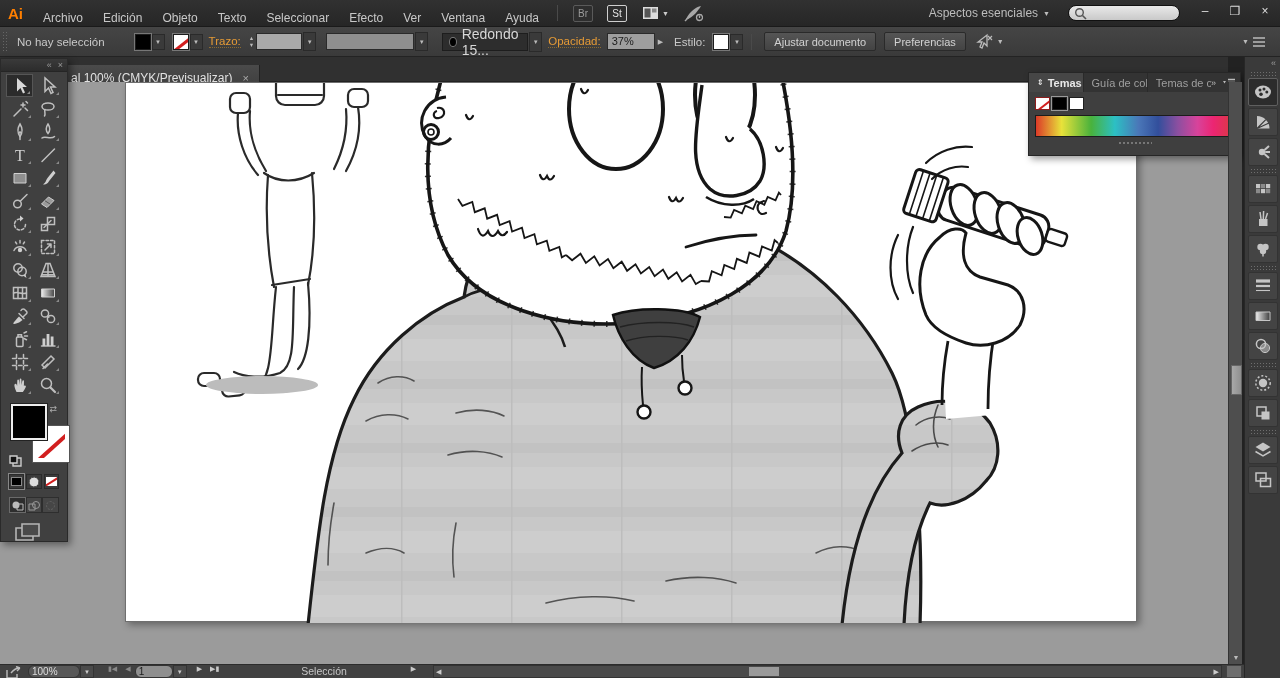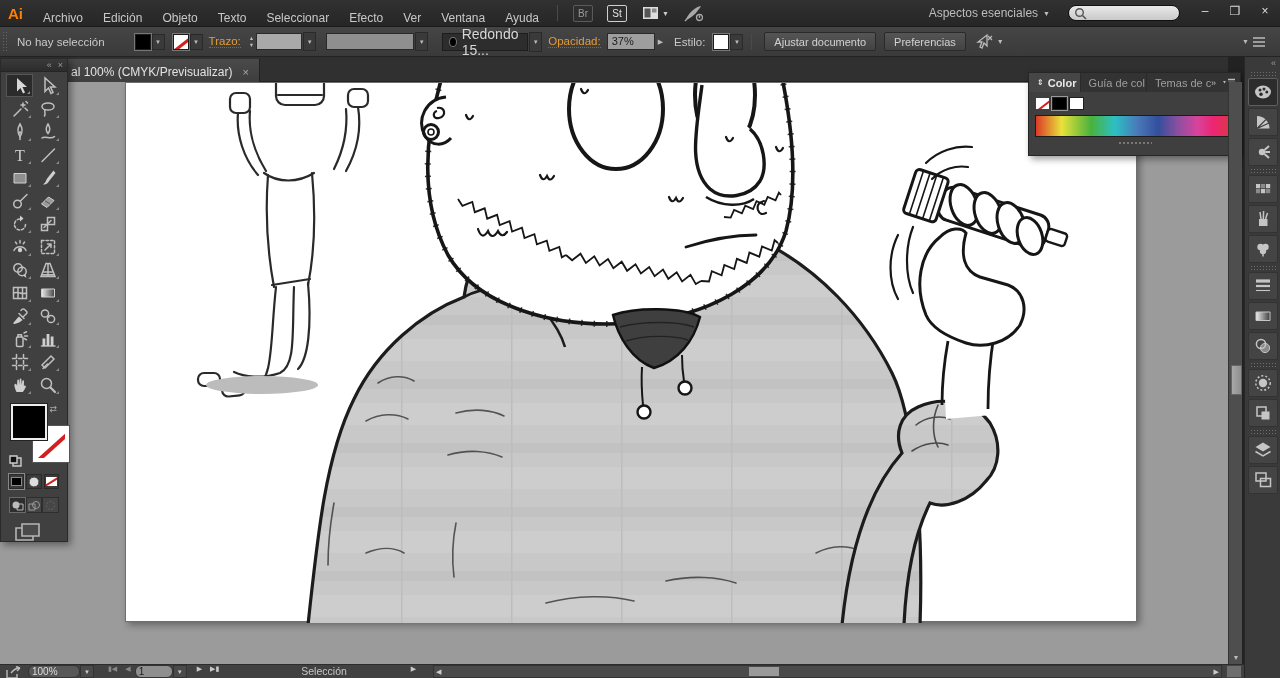--- a/index.html
+++ b/index.html
@@ -30,21 +30,21 @@
   .swatch.white { background:#fff; }
   .dd-arrow { width:13px; height:16px; font-size:6px; color:#bbb; display:flex; align-items:center; justify-content:center; background:#3a3a3a; border:1px solid #2a2a2a; margin-left:1px; }
   .cb-field { height:17px; background:#9a9a9a; border:1px solid #2a2a2a; color:#1d1d1d; font-size:11px; padding:1px 4px; }
   .stepper { display:flex; flex-direction:column; font-size:5.5px; color:#bbb; line-height:7px; margin:0 2px; }
   .combo-dark { height:18px; background:#2d2d2d; border:1px solid #1d1d1d; color:#d7d7d7; font-size:14px; display:flex; align-items:center; padding:0 6px; gap:5px; }
   .cb-btn { height:19px; background:linear-gradient(#555,#434343); border:1px solid #2a2a2a; border-radius:2px; color:#d2d2d2; font-size:11px; padding:0 9px; margin:0 4px; display:flex; align-items:center; }
   .tri-r { color:#bbb; font-size:7px; margin:0 3px; }
 
   
   #tabbar { left:0; top:57px; width:1228px; height:25px; background:#303030; border-bottom:1px solid #222; }
-  #doctab { position:absolute; left:60px; top:2px; height:25px; background:linear-gradient(#4a4a4a,#3d3d3d); border-right:1px solid #222; border-left:1px solid #222; display:flex; align-items:center; padding:0 10px; color:#e2e2e2; font-size:12px; gap:10px; }
+  #doctab { position:absolute; left:60px; top:8px; height:25px; background:linear-gradient(#4a4a4a,#3d3d3d); border-right:1px solid #222; border-left:1px solid #222; display:flex; align-items:center; padding:0 10px; color:#e2e2e2; font-size:12px; gap:10px; }
   #content { left:0; top:82px; width:1228px; height:582px; background:#9b9b9b; overflow:hidden; }
   #canvas { position:absolute; left:125px; top:0; width:1012px; height:540px; background:#fff; border:1px solid #6f6f6f; box-shadow:3px 3px 7px rgba(0,0,0,.35); }
   #canvas svg { display:block; }
 
   
   #toolbar { left:0; top:58px; width:68px; height:484px; background:#404040; border:1px solid #2a2a2a; box-shadow:3px 3px 7px rgba(0,0,0,.4); }
   #toolbar-header { height:13px; background:linear-gradient(#3a3a3a,#2c2c2c); border-bottom:1px solid #252525; display:flex; align-items:center; justify-content:flex-end; gap:6px; padding:0 4px; color:#999; font-size:9px; }
   #tools-grid { display:grid; grid-template-columns:1fr 1fr; padding:2px 5px; }
   .tool-cell { width:27px; height:23px; display:flex; align-items:center; justify-content:center; position:relative; }
   .tool-cell.active { background:#2b2b2b; border:1px solid #565656; }
@@ -570,21 +570,21 @@
         <rect x="1" y="5" width="17" height="12" fill="none" stroke="#b5b5b5" stroke-width="1.6"></rect>
         <rect x="7" y="1" width="17" height="12" fill="#4a4a4a" stroke="#b5b5b5" stroke-width="1.6"></rect>
       </svg>
   </div>
 </div>
 
 <div id="color-panel" class="abs">
   <div id="cp-tabs">
     <span class="cp-tab active">
         <span style="font-size:8px;margin-right:4px;">⇕</span>
-        <span>Color</span>
+        <span>Temas</span>
       </span>
     <span class="cp-tab">Guía de col</span>
     <span class="cp-tab" style="border-right:none;max-width:64px;">Temas de c</span>
     <span class="cp-icons">
       <span>»</span>
       <svg class="icon" width="14" height="10" viewBox="0 0 14 10">
           <path d="M1,3 L4,3 L2.5,5.5 Z" fill="#bbb"></path>
           <path d="M6,1.5 L13,1.5 M6,4.5 L13,4.5 M6,7.5 L13,7.5" stroke="#bbb" stroke-width="1.3"></path>
         </svg>
     </span>

